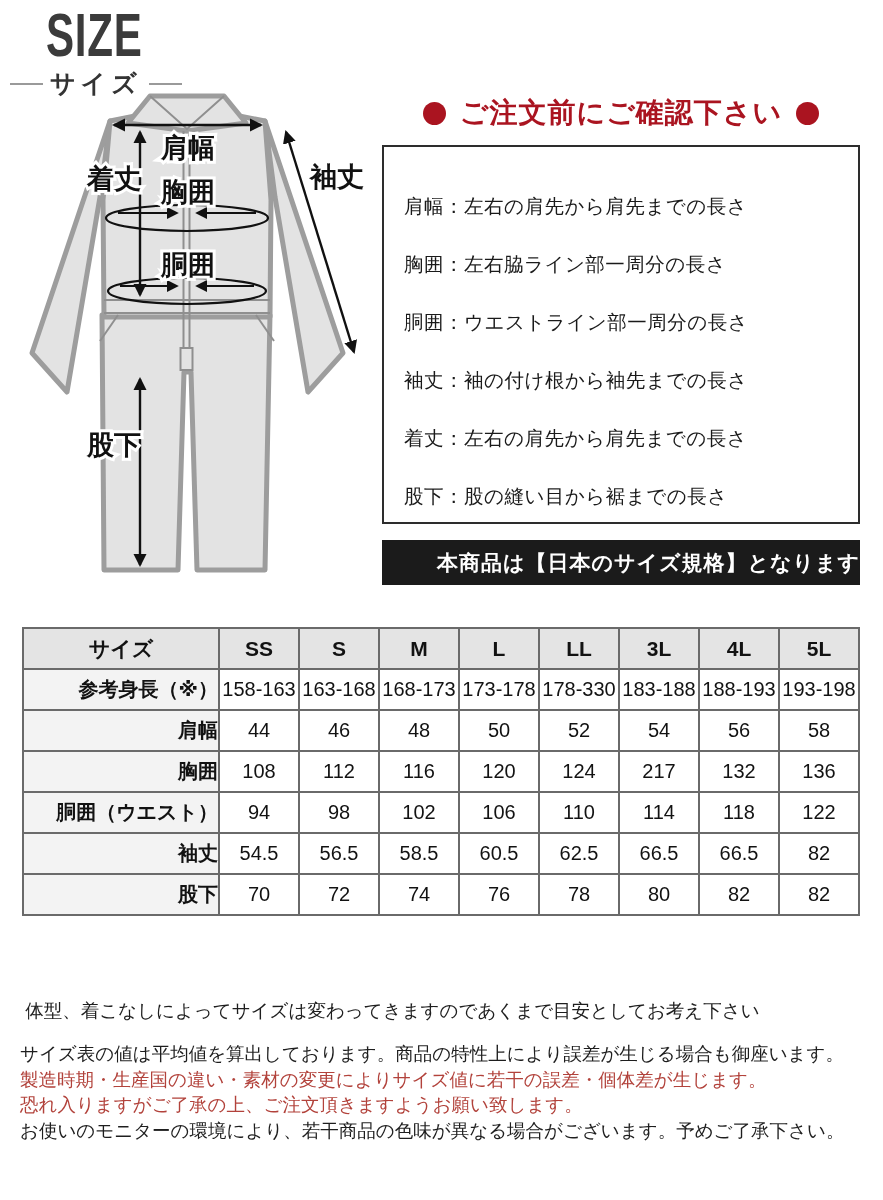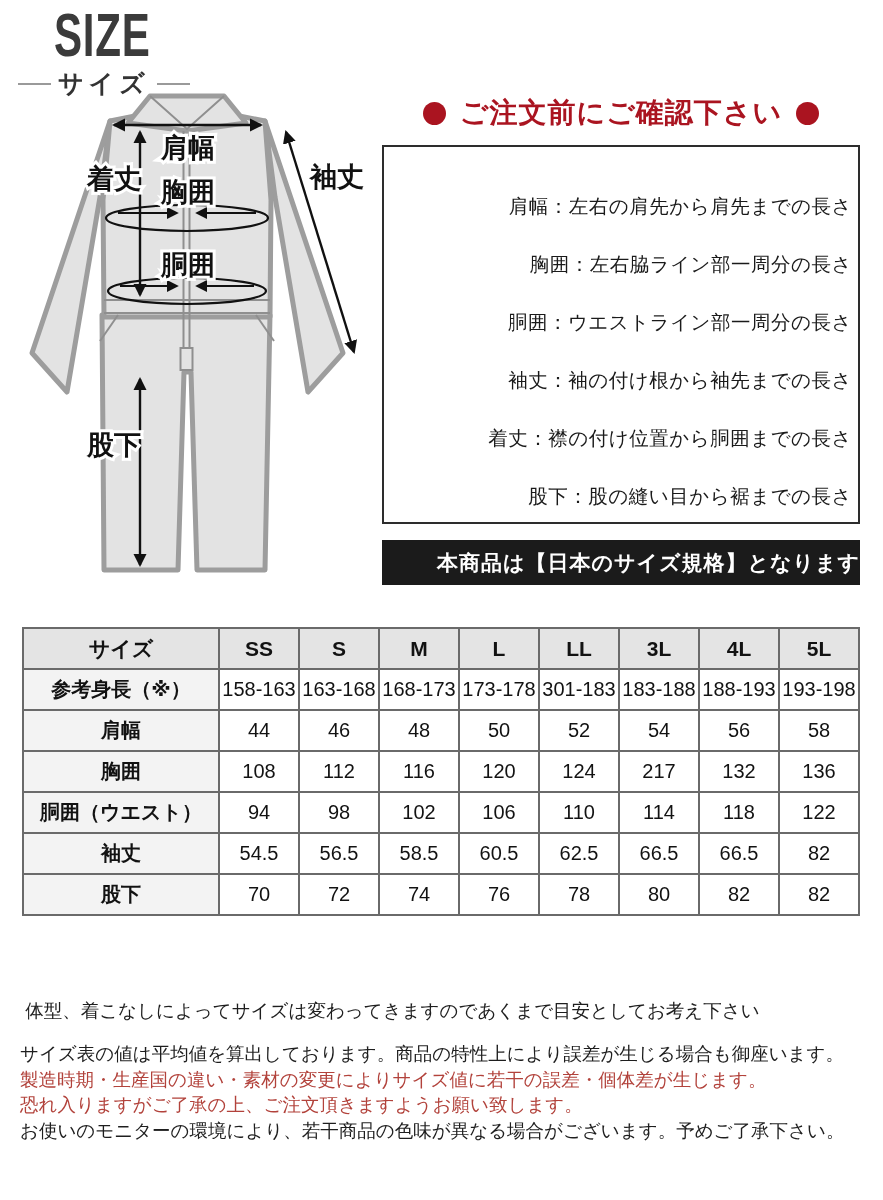--- a/index.html
+++ b/index.html
@@ -1,52 +1,52 @@
 <!DOCTYPE html>
 <html><head>
 <meta charset="utf-8">
 <style>
   * { margin:0; padding:0; box-sizing:border-box; }
   html,body { background:#ffffff; }
   body { font-family:"Liberation Sans","DejaVu Sans",sans-serif; }
   .page { position:relative; width:883px; height:1200px; background:#fff; overflow:hidden; }
 
   
-  .hdr { position:absolute; left:18px; top:6px; }
+  .hdr { position:absolute; left:10px; top:6px; }
   .size-en { font-size:62px; font-weight:900; color:#3b3b3b; line-height:0.92;
              letter-spacing:1px; transform:scaleX(0.68); transform-origin:left top; margin-left:36px; }
   .size-ja-row { display:flex; align-items:center; gap:7px; margin-top:4px; }
   .dash { width:33px; height:2px; background:#9a9a9a; }
   .size-ja { font-size:25px; font-weight:bold; color:#333; letter-spacing:5px; }
 
   
   .diagram { position:absolute; left:20px; top:85px; width:360px; height:545px; }
   .diagram svg { width:100%; height:100%; display:block; }
   .dlabel { font-size:27px; font-weight:bold; fill:#111;
             paint-order:stroke; stroke:#ffffff; stroke-width:6px; text-anchor:middle;
             font-family:"Liberation Sans","DejaVu Sans",sans-serif; }
 
   
   .right-panel { position:absolute; left:382px; top:94px; width:478px; }
   .confirm-title { display:flex; align-items:center; justify-content:center; gap:14px;
                    font-size:28px; font-weight:bold; }
   .confirm-title .ttl { letter-spacing:1px; }
   .dot { width:23px; height:23px; border-radius:50%; flex:0 0 auto; }
   .def-box { margin-top:13px; border:2px solid #2d2d2d; height:379px; padding:46px 6px 0 20px; background:#fff; }
-  .def-line { font-size:19.5px; color:#1a1a1a; margin-bottom:31px; letter-spacing:0.5px;text-align:right; }
+  .def-line { font-size:19.5px; color:#1a1a1a; margin-bottom:31px; letter-spacing:0.5px; }
   .black-bar { margin-top:16px; height:45px; line-height:45px; background:#1b1b1b;
                color:#fff; font-size:21px; font-weight:bold; padding-left:18px; letter-spacing:1px;text-align:right; }
 
   
   .tbl-wrap { position:absolute; left:22px; top:627px; }
   table { border-collapse:collapse; table-layout:fixed; width:838px; }
   th,td { border:2px solid #6a6a6a; height:41px; text-align:center; vertical-align:middle;
           color:#121212; overflow:hidden; }
   thead th { background:#e4e4e4; font-size:21px; font-weight:bold; }
-  tbody th { background:#f3f3f3; font-size:20px; font-weight:bold; }
+  tbody th { background:#f3f3f3; font-size:20px; font-weight:bold;text-align:right; }
   tbody td { background:#ffffff; font-size:20px; font-weight:normal;border-radius:20px; }
   col.c-label { width:196px; }
   col.c-size { width:80px; }
 
   
   .notes { position:absolute; left:20px; top:997px; width:852px; }
   .note-line { font-size:18.5px; line-height:27px; color:#1e1e1e; white-space:pre-wrap; }
   .grp2 { margin-top:17px; }
   .grp2 .note-line { line-height:25.5px; }
   .note-line.red { color:#b2423b; }
@@ -120,21 +120,21 @@
     <div class="confirm-title" style="color: rgb(170, 20, 32);">
       <span class="dot" style="background: rgb(170, 20, 32);"></span>
       <span class="ttl">ご注文前にご確認下さい</span>
       <span class="dot" style="background: rgb(170, 20, 32);"></span>
     </div>
     <div class="def-box">
         <div class="def-line">肩幅：左右の肩先から肩先までの長さ</div>
         <div class="def-line">胸囲：左右脇ライン部一周分の長さ</div>
         <div class="def-line">胴囲：ウエストライン部一周分の長さ</div>
         <div class="def-line">袖丈：袖の付け根から袖先までの長さ</div>
-        <div class="def-line">着丈：襟の付け位置から胴囲までの長さ</div>
+        <div class="def-line">着丈：左右の肩先から肩先までの長さ</div>
         <div class="def-line">股下：股の縫い目から裾までの長さ</div>
       </div>
     <div class="black-bar" style="background: rgb(27, 27, 27);">本商品は【日本のサイズ規格】となります</div>
   </div>
 
   <div class="tbl-wrap">
     <table>
       <colgroup>
           <col class="c-label">
           <col class="c-size">
@@ -159,21 +159,21 @@
             <th>5L</th>
           </tr>
         </thead>
       <tbody>
           <tr>
             <th>参考身長（※）</th>
             <td>158-163</td>
             <td>163-168</td>
             <td>168-173</td>
             <td>173-178</td>
-            <td>301-183</td>
+            <td>178-330</td>
             <td>183-188</td>
             <td>188-193</td>
             <td>193-198</td>
           </tr>
           <tr>
             <th>肩幅</th>
             <td>44</td>
             <td>46</td>
             <td>48</td>
             <td>50</td>

